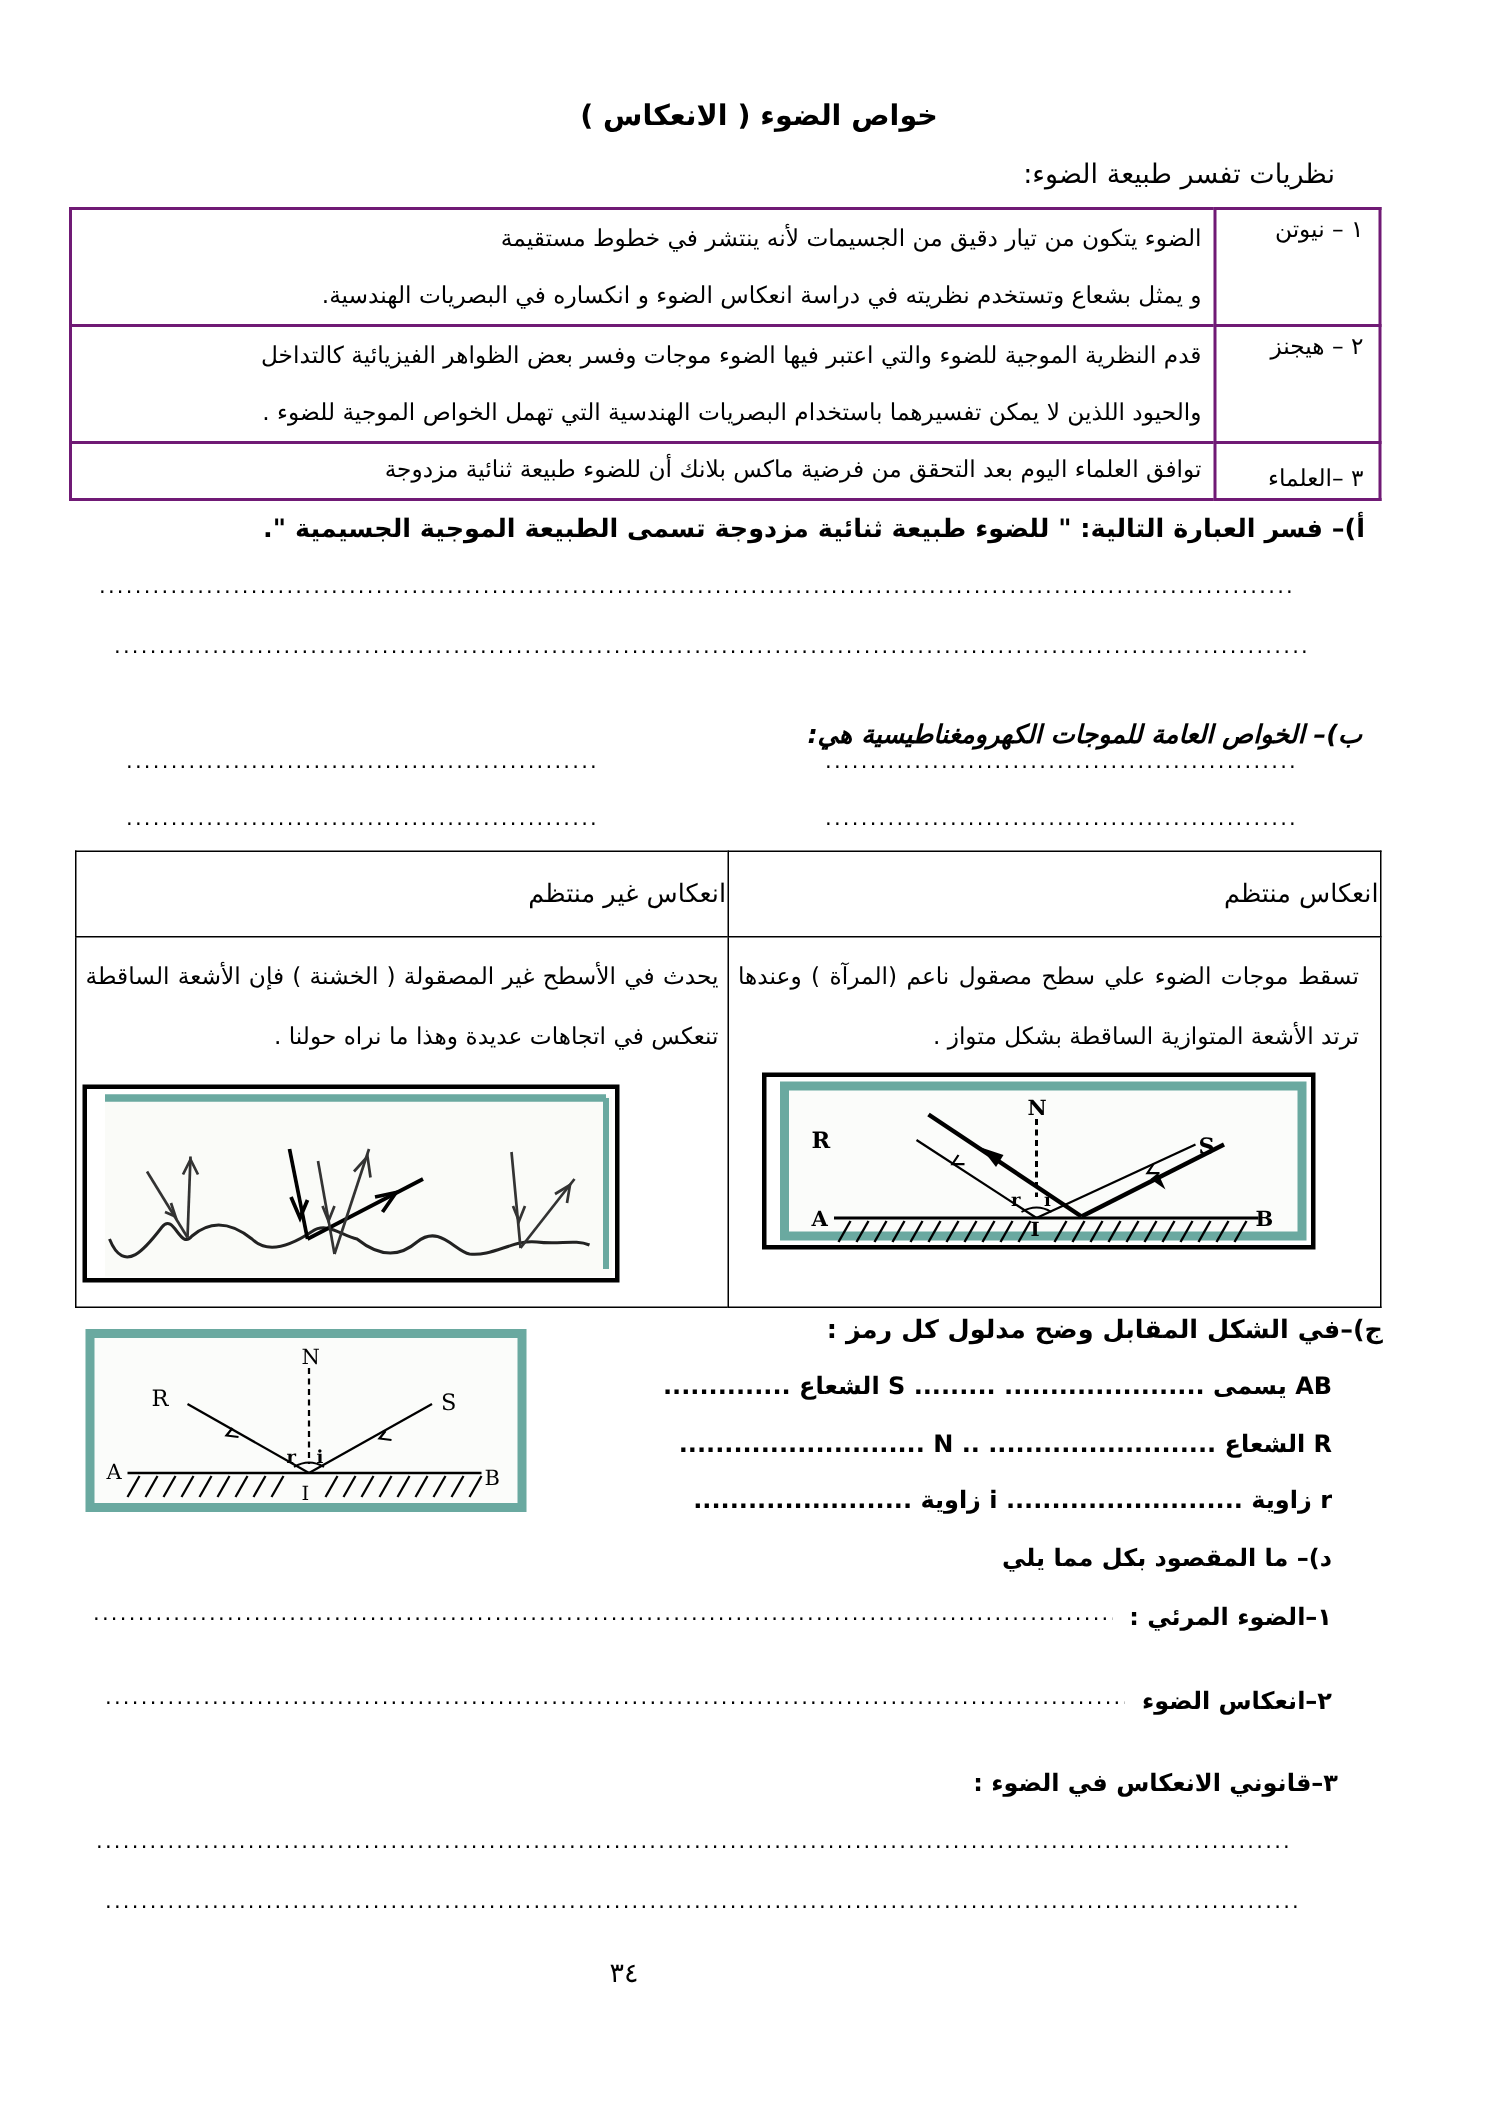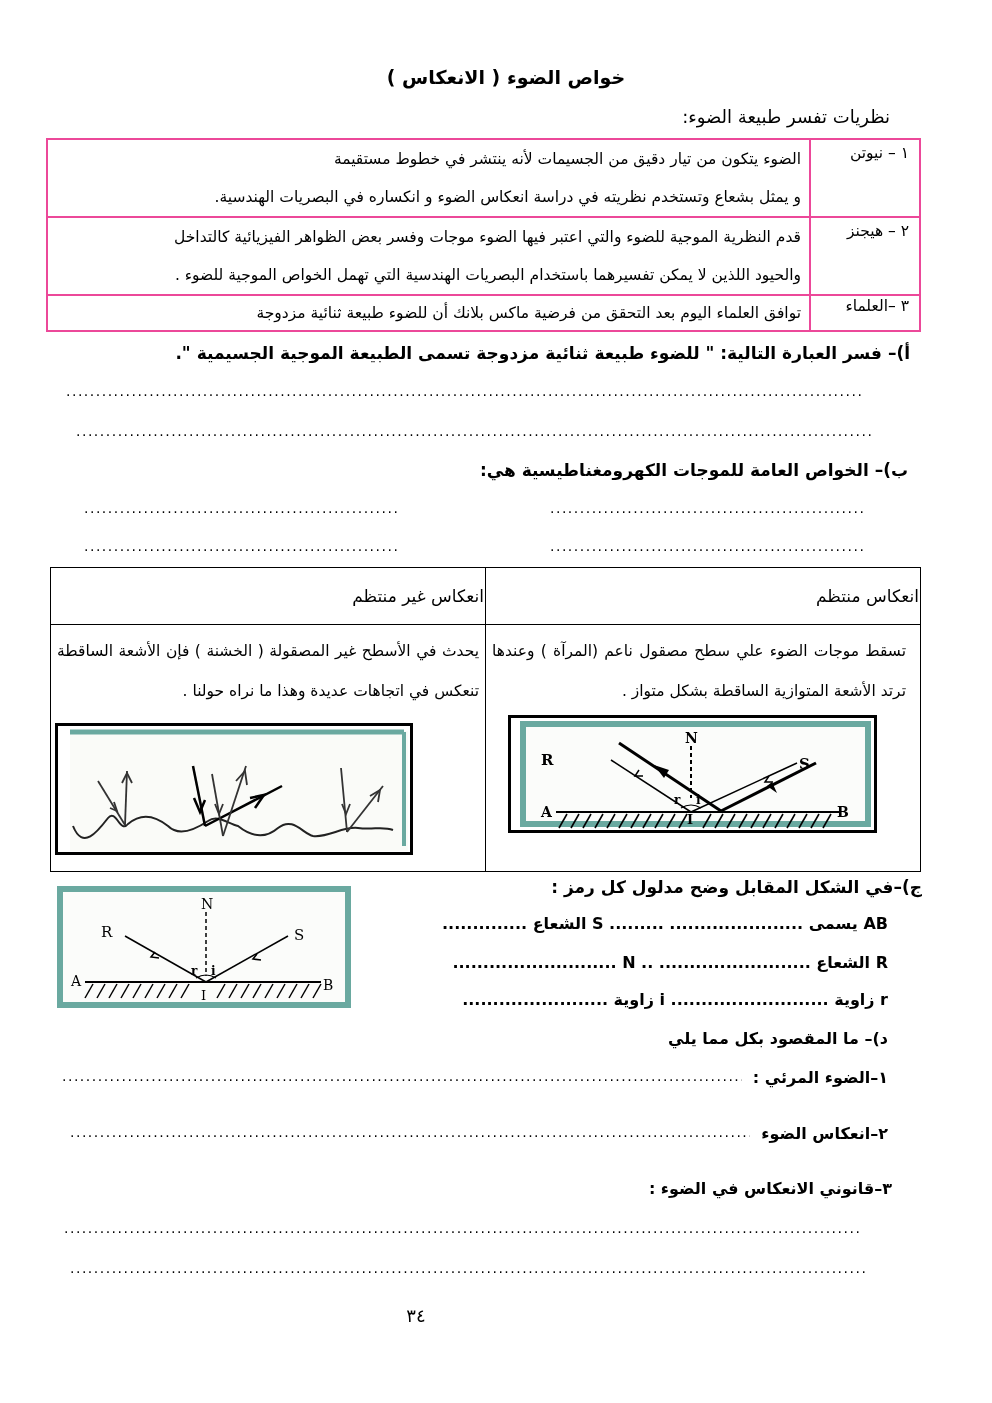--- a/index.html
+++ b/index.html
@@ -3,21 +3,21 @@
 <meta charset="utf-8">
 <style>
   html, body { margin:0; padding:0; background:#ffffff; }
   body { width:992px; height:1403px; position:relative; overflow:hidden;
          font-family:"DejaVu Sans", "Liberation Sans", sans-serif; color:#000; }
   .abs { position:absolute; }
   .title { left:0; width:992px; top:66px; text-align:center; font-size:19px; font-weight:bold; direction:rtl;padding-left:10px; }
   .subtitle { right:102px; top:106px; font-size:18px; font-weight:normal; direction:rtl; }
 
   table.theories { position:absolute; left:46px; top:138px; width:875px; border-collapse:collapse; direction:rtl; }
-  table.theories td { border:2px solid #ec4899; vertical-align:top; font-size:15.5px; padding:4px 8px; }
+  table.theories td { border:2px solid #701a75; vertical-align:top; font-size:15.5px; padding:4px 8px; }
   table.theories td.name { width:90px; text-align:right; padding-right:10px; white-space:nowrap; }
   table.theories td.desc { line-height:38px; padding-top:0; padding-bottom:0; }
 
   .q { font-size:17px; font-weight:bold; direction:rtl; }
   .dots { color:#000; font-size:14px; letter-spacing:1.5px; white-space:nowrap; overflow:hidden; }
 
   table.refl { position:absolute; left:50px; top:567px; width:871px; border-collapse:collapse; direction:rtl; }
   table.refl td { border:1.5px solid #000; width:50%; vertical-align:top; font-size:15.5px; }
   table.refl td.head { height:54px; text-align:right; vertical-align:middle; font-size:17px; }
   table.refl td.body { height:240px; padding:6px 6px 0 6px; line-height:40px; text-align:justify; position:relative; }
@@ -44,33 +44,33 @@
     </td>
   </tr>
   <tr>
     <td class="name">٢ –  هيجنز</td>
     <td class="desc">
       <div style="text-align:justify;">قدم النظرية الموجية للضوء والتي اعتبر فيها الضوء موجات وفسر بعض الظواهر الفيزيائية كالتداخل</div>
       <div>والحيود اللذين لا يمكن تفسيرهما باستخدام  البصريات الهندسية التي تهمل الخواص الموجية للضوء .</div>
     </td>
   </tr>
   <tr>
-    <td class="name" style="padding-top:1px;">٣ –العلماء</td>
+    <td class="name" style="padding-top:14px;">٣ –العلماء</td>
     <td class="desc" style="line-height:34px;">
       <div>توافق العلماء اليوم بعد التحقق من فرضية ماكس بلانك أن للضوء طبيعة ثنائية مزدوجة</div>
     </td>
   </tr>
 </tbody>
   </table>
 
 <div class="abs q" style="right:82px; top:343px;">أ)–  فسر العبارة التالية:  " للضوء طبيعة ثنائية مزدوجة تسمى الطبيعة الموجية الجسيمية ".</div>
 <div class="abs dots" style="left:66px; width:842px; top:383px;">......................................................................................................................................</div>
 <div class="abs dots" style="left:76px; width:832px; top:423px;">......................................................................................................................................</div>
 
-<div class="abs q" style="right:84px; top:460px;">ب)– الخواص العامة للموجات الكهرومغناطيسية هي:</div>
+<div class="abs q" style="right:84px; top:480px;font-style:italic;">ب)– الخواص العامة للموجات الكهرومغناطيسية هي:</div>
 <div class="abs dots" style="left:550px; width:358px; top:500px;">.....................................................</div>
 <div class="abs dots" style="left:84px; width:362px; top:500px;">.....................................................</div>
 <div class="abs dots" style="left:550px; width:358px; top:538px;">.....................................................</div>
 <div class="abs dots" style="left:84px; width:362px; top:538px;">.....................................................</div>
 
 <table class="refl">
   <tbody>
       <tr>
     <td class="head">انعكاس منتظم</td>
     <td class="head">انعكاس غير منتظم</td>

